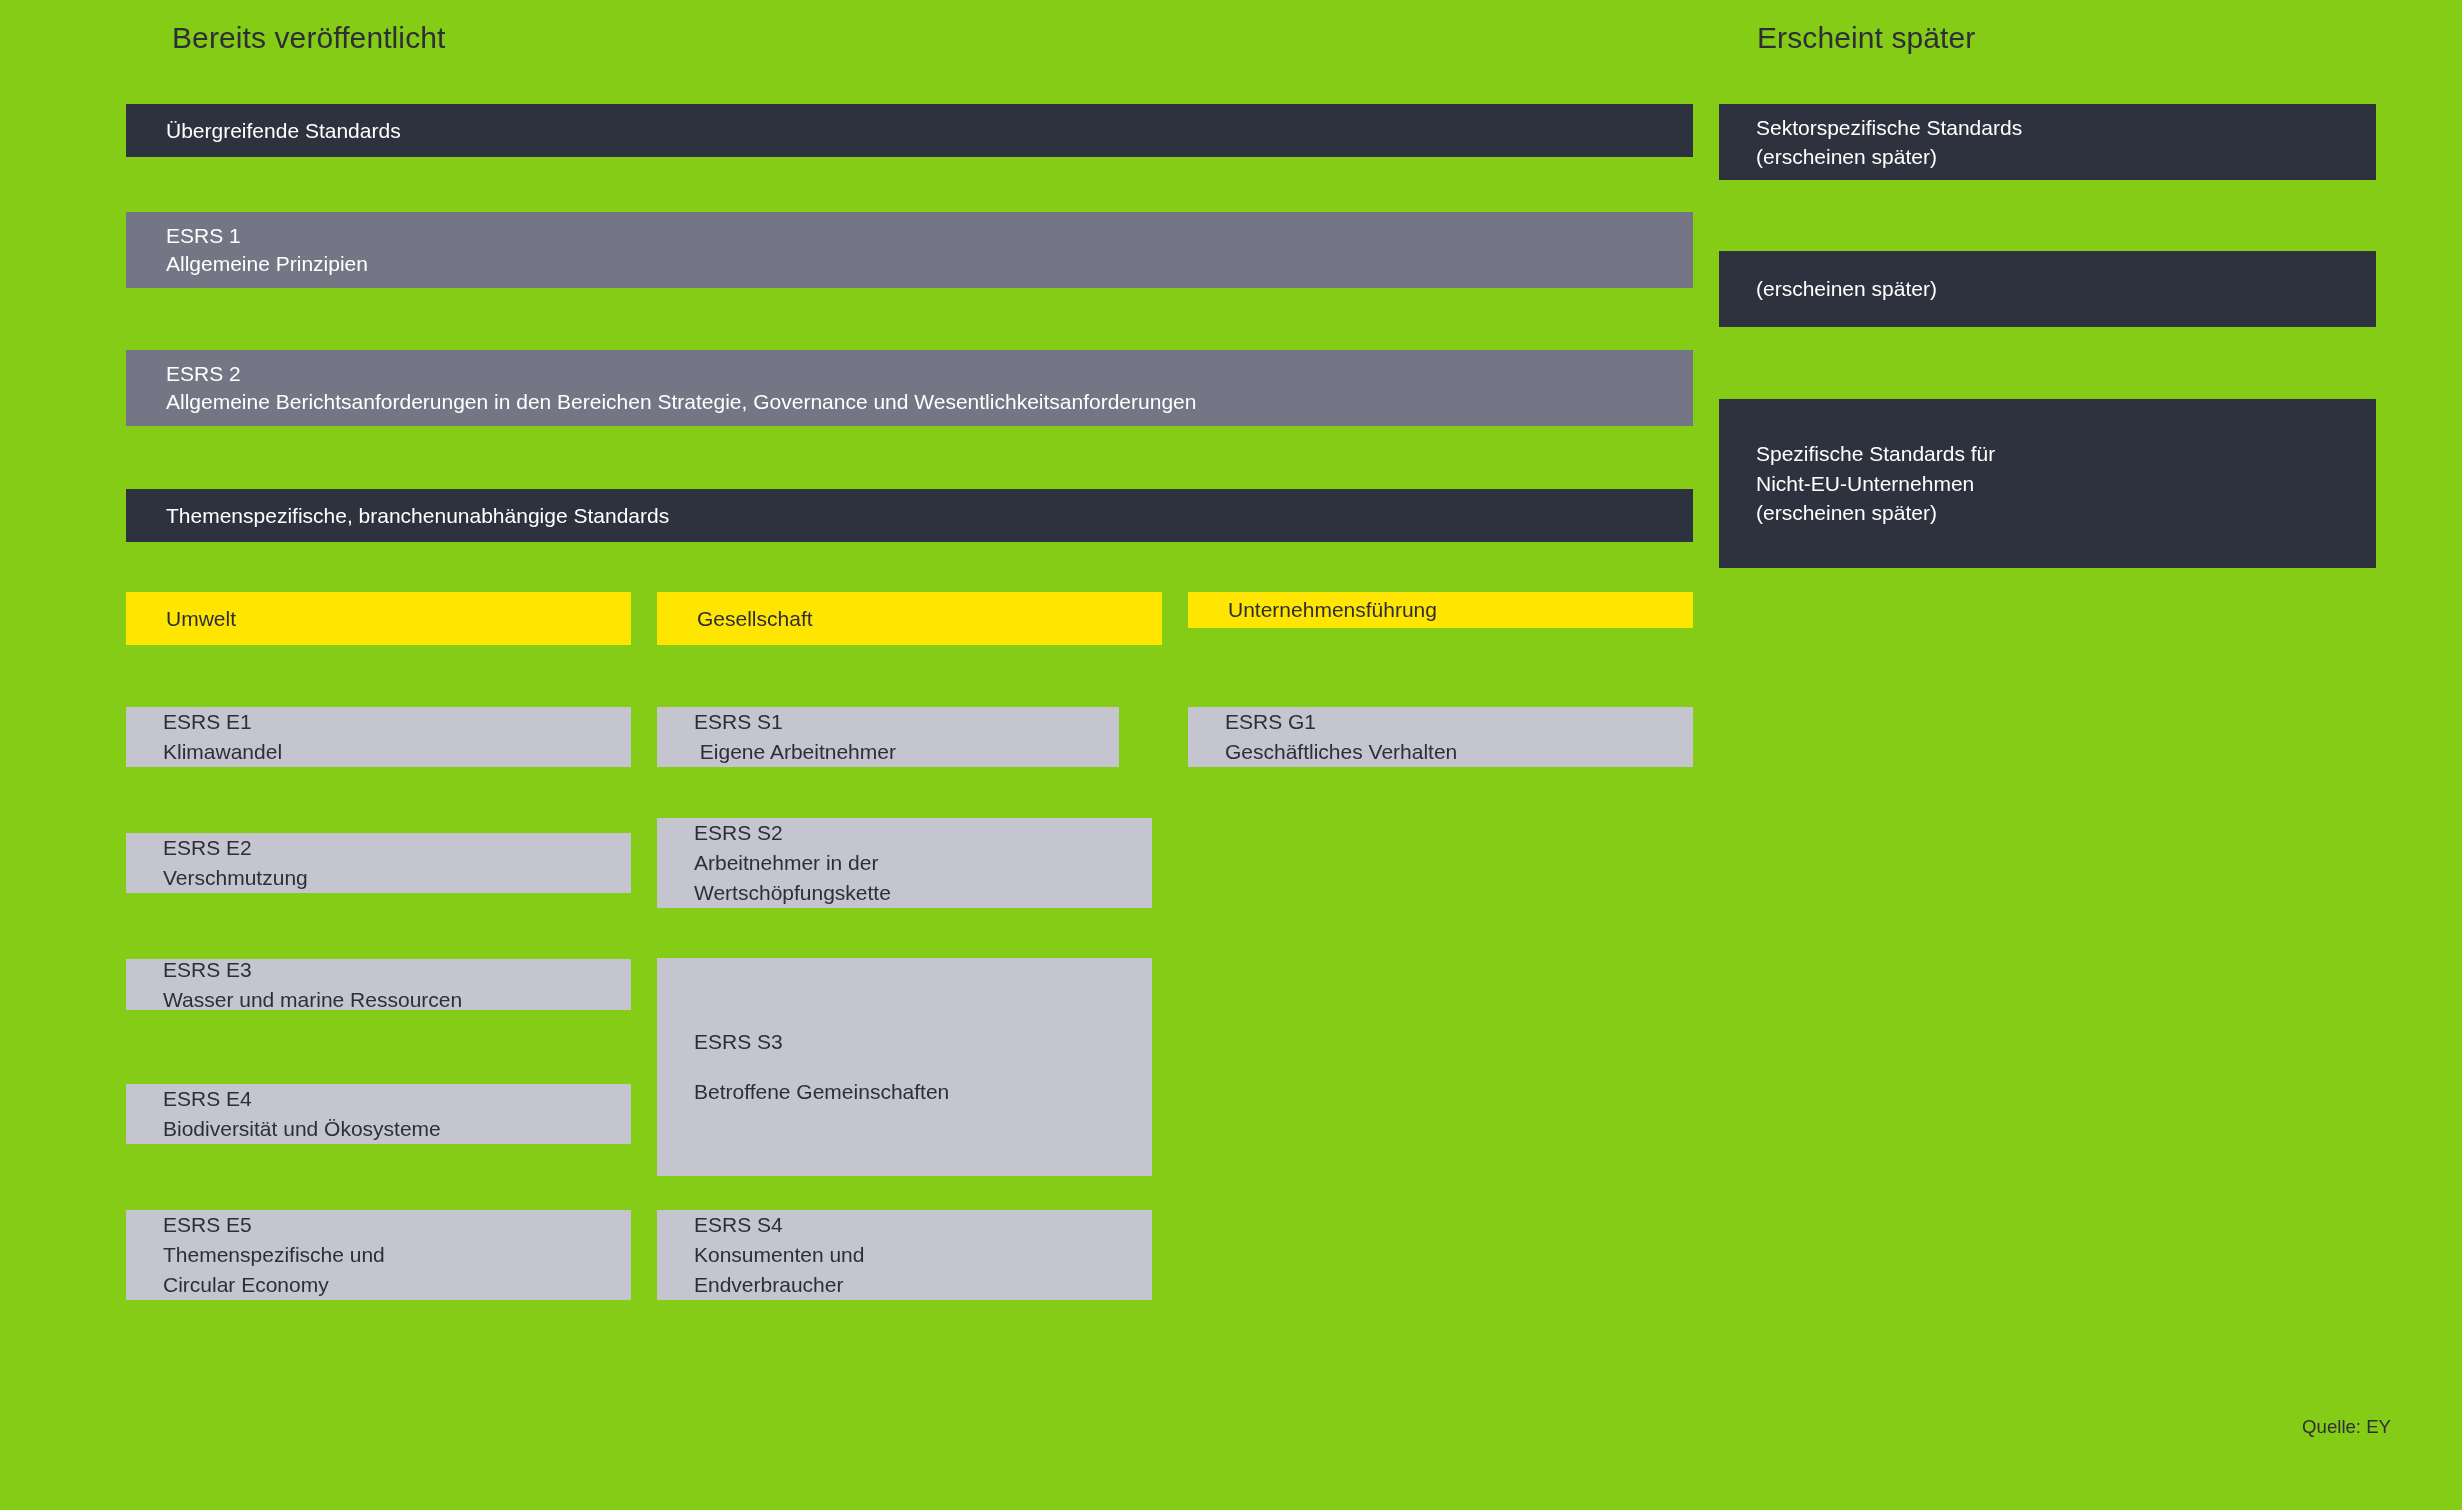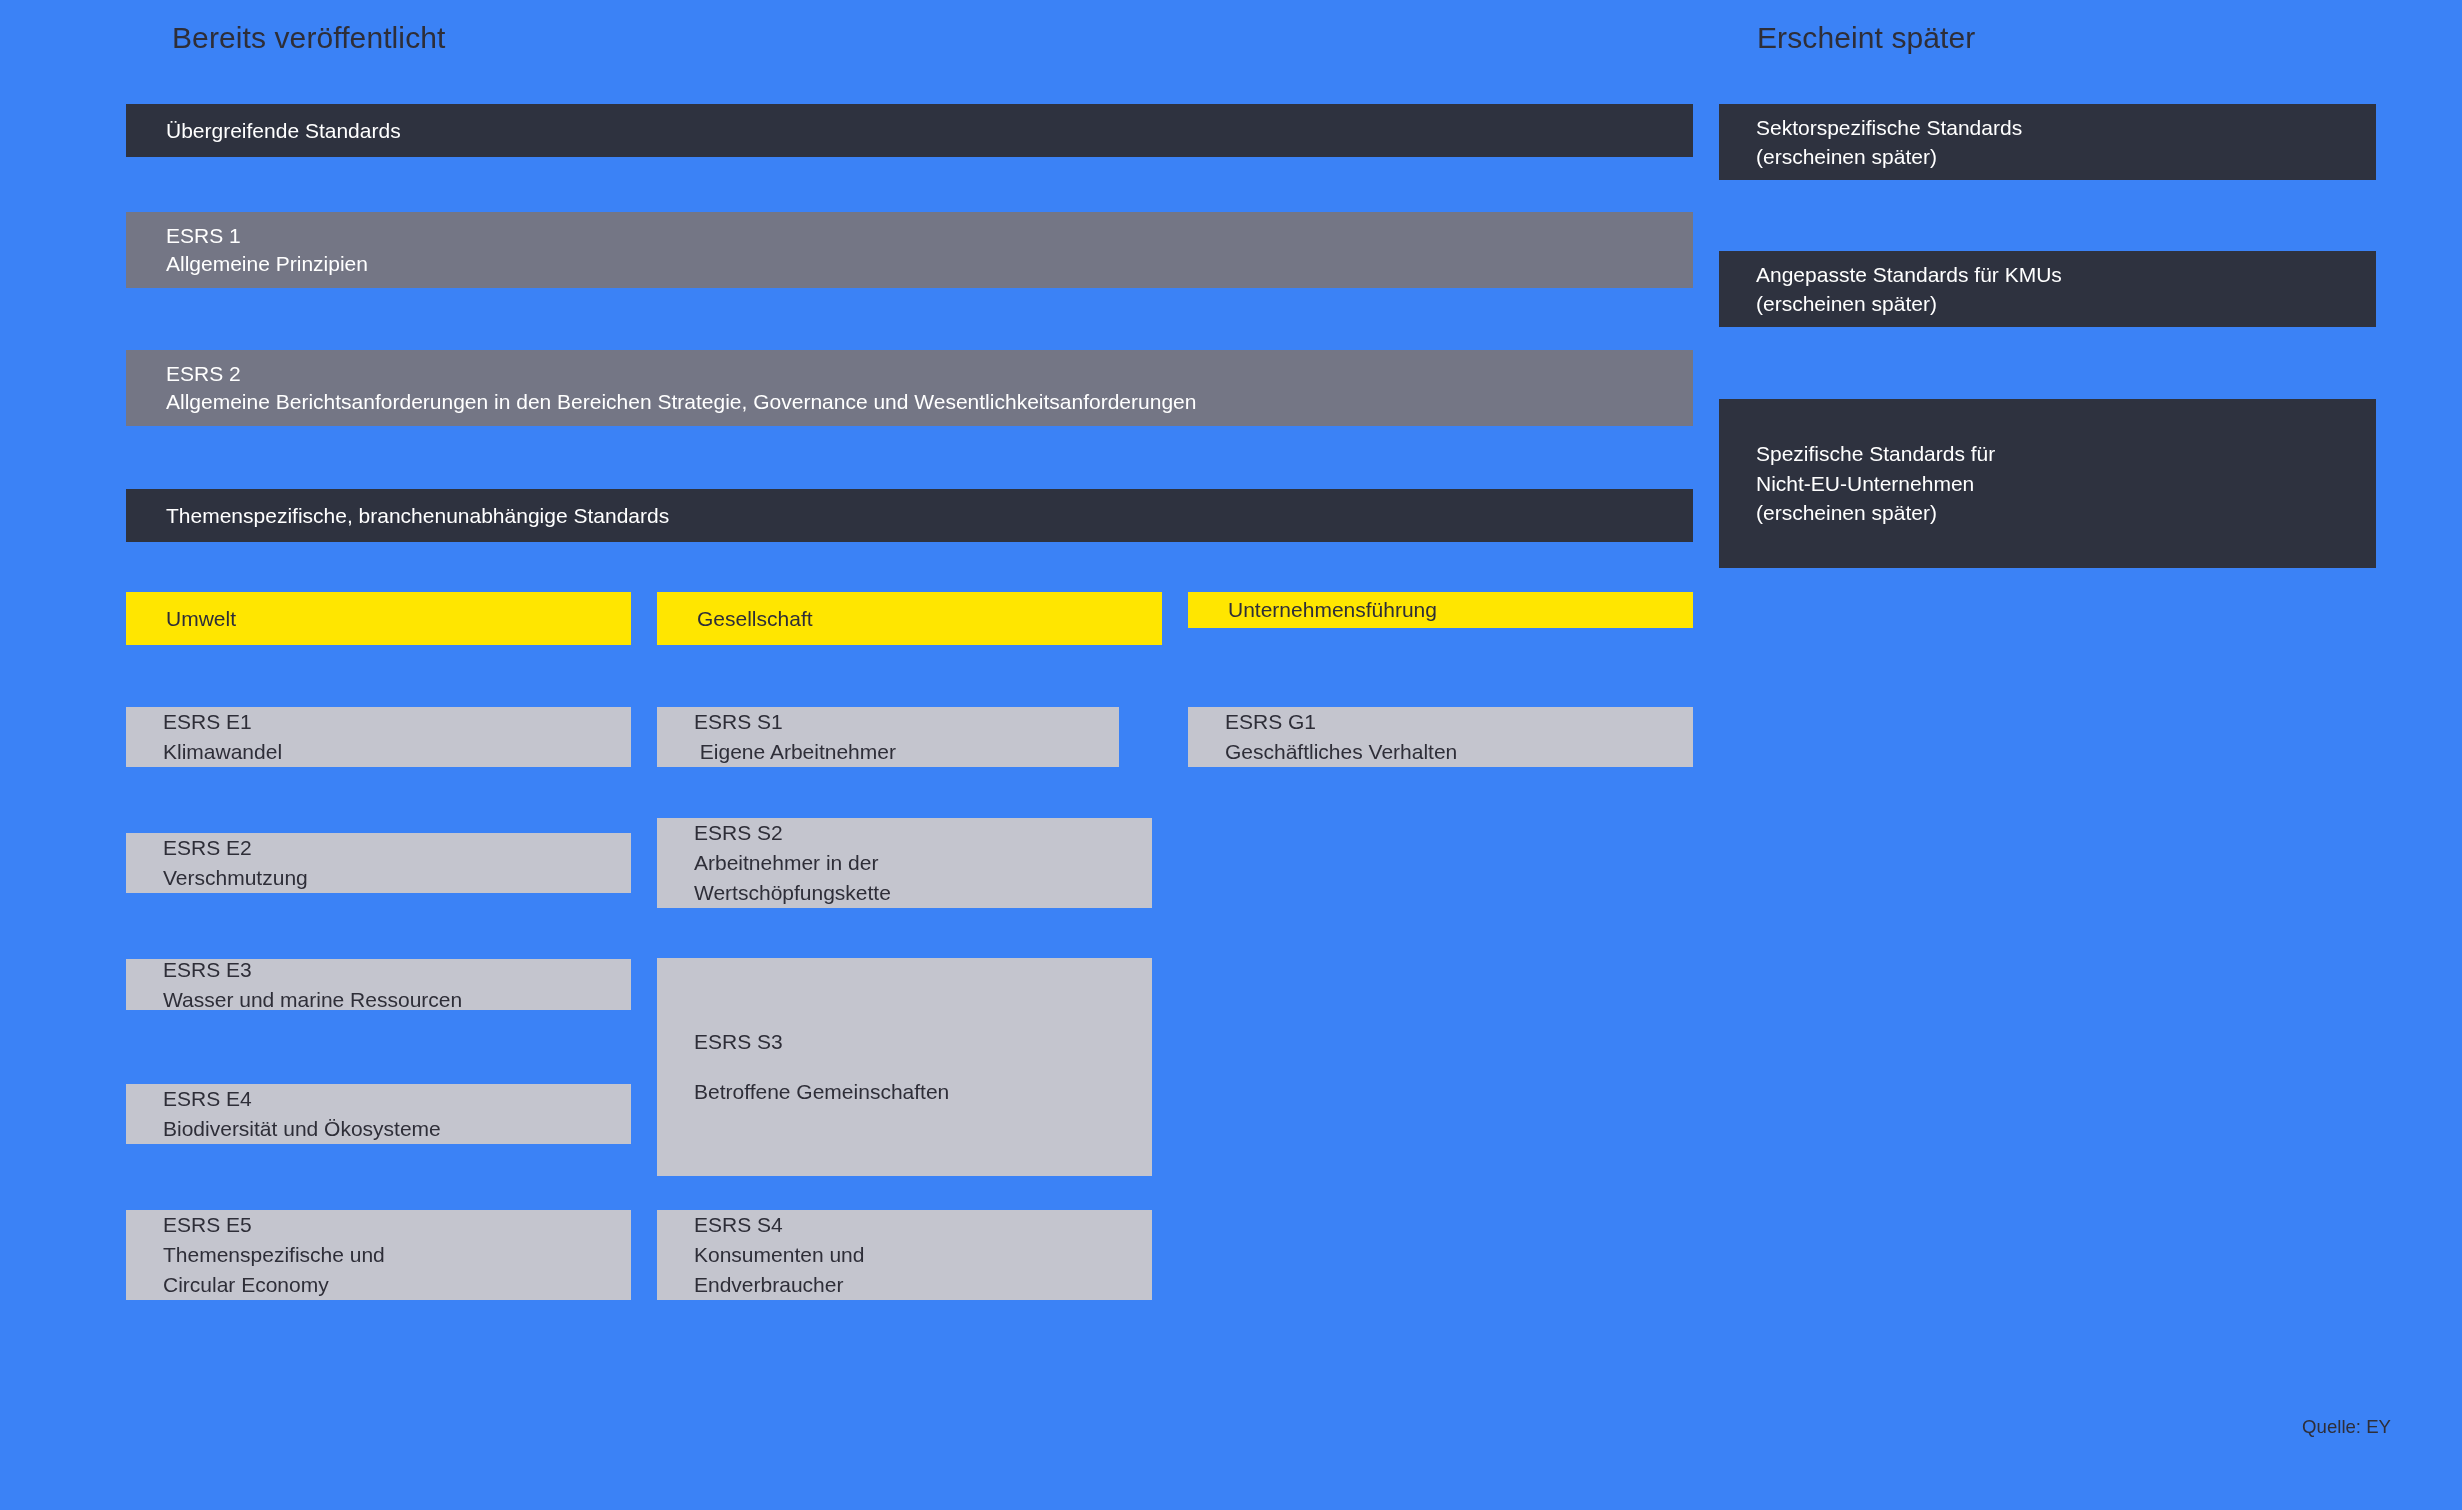--- a/index.html
+++ b/index.html
@@ -10,21 +10,21 @@
   }
   body {
     font-family: "Liberation Sans", "DejaVu Sans", sans-serif;
     -webkit-font-smoothing: antialiased;
   }
 
   #canvas {
     position: relative;
     width: 2462px;
     height: 1510px;
-    background: #3b82f6;
+    background: #84cc16;
     overflow: hidden;
   }
 
   
   .col-heading {
     position: absolute;
     color: #2E2E38;
     font-size: 30px;
     line-height: 1.1;
     letter-spacing: 0.1px;
@@ -163,21 +163,20 @@
     <span class="line">ESRS G1</span>
     <span class="line">Geschäftliches Verhalten</span>
   </div>
 
   <div class="block dark later pad-l-card" style="left:1719px; top:104px; width:657px; height:76px;">
     <span class="line">Sektorspezifische Standards</span>
     <span class="line">(erscheinen später)</span>
   </div>
 
   <div class="block dark later pad-l-card" style="left:1719px; top:251px; width:657px; height:76px;">
-    <span class="line">Angepasste Standards für KMUs</span>
     <span class="line">(erscheinen später)</span>
   </div>
 
   <div class="block dark later pad-l-card" style="left:1719px; top:399px; width:657px; height:169px;">
     <span class="line">Spezifische Standards für</span>
     <span class="line">Nicht-EU-Unternehmen</span>
     <span class="line">(erscheinen später)</span>
   </div>
 
   <div id="source-note">Quelle: EY</div>

